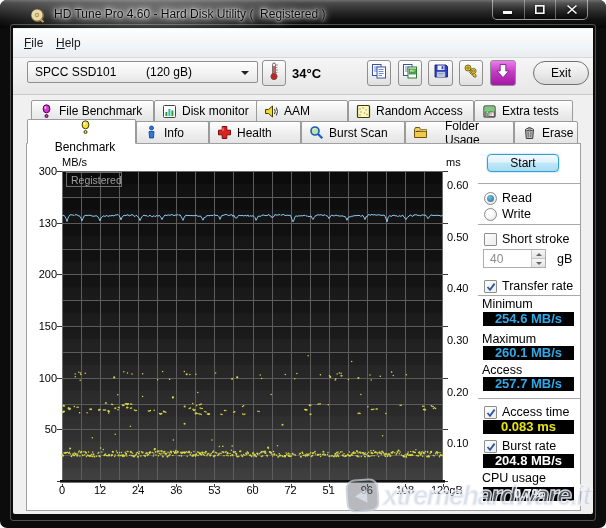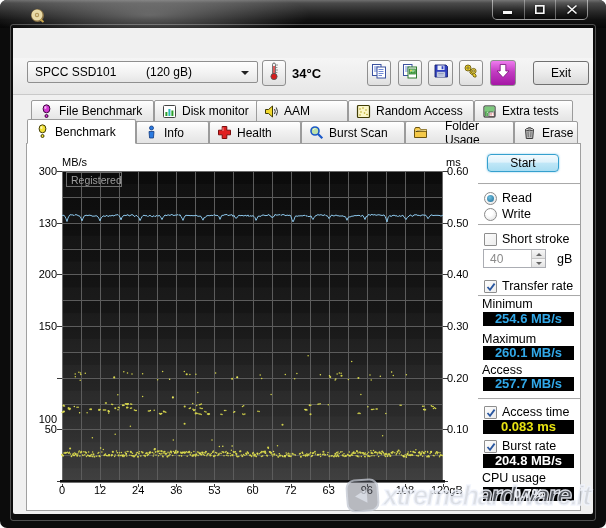--- a/index.html
+++ b/index.html
@@ -52,21 +52,21 @@
     border-left:4px solid transparent; border-right:4px solid transparent;
     border-top:4px solid #222; }
 
   .tool-btn { position:absolute; top:60px; height:26px; border:1px solid #8f8f8f;
     border-radius:3px; background:linear-gradient(#fdfdfd,#ececec 60%,#dfdfdf);
     display:flex; align-items:center; justify-content:center; }
   #update-button { background:linear-gradient(#ef7cef,#c23cc2 45%,#a517a5); }
   #temp-value { position:absolute; left:292px; top:66px; font-size:13px;
     font-weight:bold; color:#000; }
   #exit-button { position:absolute; left:533px; top:61px; width:56px; height:24px;
-    border:1px solid #707070; border-radius:3px;
+    border:1px solid #707070; border-radius:12px;
     background:linear-gradient(#f8f8f8,#ebebeb 50%,#d9d9d9);
     font-size:12px; color:#000; display:flex; align-items:center; justify-content:center; }
 
   
   .tab { position:absolute; display:flex; align-items:center; gap:5px;
     padding-left:7px; font-size:12px; color:#000;
     border:1px solid #9b9b9b; border-radius:2px 2px 0 0;
     background:linear-gradient(#ffffff,#f1f1f1 45%,#e4e4e4); }
   .tab.row1 { top:100px; height:22px; }
   .tab.row2 { top:121px; height:23px; }
@@ -75,21 +75,21 @@
   .tab .ticon { width:15px; height:15px; flex:0 0 15px; }
   .tab .ticon svg { display:block; }
 
   #page { position:absolute; left:26px; top:143px; width:555px; height:368px;
     background:#fff; border:1px solid #a0a0a0; z-index:2; }
 
   
   #chart-svg { position:absolute; left:56px; top:165px; z-index:3; }
   .ax-label { position:absolute; font-size:11px; color:#000; z-index:4; }
   .ax-left  { width:27px; left:30px; text-align:right; }
-  .ax-right { left:447px; }
+  .ax-right { left:447px;margin-top:14px; }
   .ax-x     { width:30px; top:484px; text-align:center; }
   #registered-box { position:absolute; left:66px; top:172px; width:56px; height:15px;
     border:1px solid #6e6e6e; color:#9d9d9d; font-size:10.5px; padding-left:4px;
     line-height:14px; z-index:5; }
 
   
   #start-button { position:absolute; left:487px; top:154px; width:72px; height:18px;
     border:1px solid #35a0ce; border-radius:4px; z-index:4;
     background:linear-gradient(#f2fafe,#dff2fb 45%,#c0e7f7 50%,#a9ddf2);
     box-shadow:0 0 2px rgba(60,170,220,0.7);
@@ -146,20 +146,21 @@
   <div id="titlebar">
     <div class="glow"></div>
   </div>
   <div id="title-icon"><svg width="15" height="15" viewBox="0 0 15 15">
         <circle cx="7.5" cy="7.5" r="6.5" fill="#8a7344"></circle>
         <circle cx="7" cy="7" r="5.5" fill="#e9dba8"></circle>
         <circle cx="7" cy="7" r="2.2" fill="#b49a5c"></circle>
         <circle cx="7" cy="7" r="0.9" fill="#efe6c0"></circle>
         <path d="M10.5 11.5 l3 2.5" stroke="#caa84f" stroke-width="2"></path>
       </svg></div>
+  <div id="title-text">HD Tune Pro 4.60 - Hard Disk Utility (  Registered )</div>
   <div id="win-buttons">
       <div class="win-btn">
         <span>
           <svg width="10" height="9" viewBox="0 0 10 9">
             <rect x="0" y="6" width="9" height="3" fill="#f8f8f8"></rect>
           </svg>
         </span>
       </div>
       <div class="win-btn">
         <span>
@@ -173,20 +174,24 @@
           <svg width="10" height="9" viewBox="0 0 10 9">
             <path d="M1 0 L5 3.4 L9 0 L10 1 L6 4.5 L10 8 L9 9 L5 5.6 L1 9 L0 8 L4 4.5 L0 1 Z" fill="#f8f8f8"></path>
           </svg>
         </span>
       </div>
     </div>
   <div id="frame-inner"></div>
 
   <div id="client"></div>
 
+  <div id="menubar">
+      <div class="menu-item" style="left: 11px;"><u>F</u>ile</div>
+      <div class="menu-item" style="left: 43px;"><u>H</u>elp</div>
+    </div>
 
   <div id="toolbar"></div>
   <div id="drive-select">
     <span id="drive-model">SPCC SSD101</span>
     <span id="drive-capacity">(120 gB)</span>
     <span id="drive-arrow"></span>
   </div>
   <div class="tool-btn" id="temp-button" style="left:262px; width:24px;">
     <span class="ticon"><svg width="14" height="20" viewBox="0 0 14 20">
           <rect x="5.6" y="2" width="2.8" height="12" rx="1.4" fill="#fff" stroke="#555" stroke-width="0.9"></rect>
@@ -312,21 +317,21 @@
               <circle cx="8.2" cy="11.9" r="0.45"></circle>
               <circle cx="9.7" cy="11.9" r="0.45"></circle>
               <circle cx="11.2" cy="11.9" r="0.45"></circle>
             </g>
           </svg>
         </span>
         <span>Extra tests</span>
       </div>
     </div>
   <div id="tabs-row2">
-      <div class="tab active" style="left: 27px; width: 109px;">
+      <div class="tab active" style="left: 27px; width: 109px; flex-direction: column;">
         <span class="ticon">
           <svg width="15" height="15" viewBox="0 0 15 15">
             <ellipse cx="7.5" cy="4.8" rx="3.4" ry="4" fill="#f2e136" stroke="#403c06" stroke-width="1"></ellipse>
             <ellipse cx="6.4" cy="3.4" rx="1.1" ry="1.5" fill="#fbf6b0"></ellipse>
             <circle cx="7.5" cy="12" r="1.5" fill="#f2e136" stroke="#403c06" stroke-width="1"></circle>
           </svg>
         </span>
         <span>Benchmark</span>
       </div>
       <div class="tab row2" style="left: 136px; width: 73px;">
@@ -1236,32 +1241,32 @@
       <div class="ax-label" style="left:62px; top:156px;">MB/s</div>
       <div class="ax-label" style="left:446px; top:156px;">ms</div>
       <div class="ax-label ax-left" style="top:165.0px;">300</div>
       <div class="ax-label ax-right" style="top:165.0px;">0.60</div>
       <div class="ax-label ax-left" style="top:216.7px;">130</div>
       <div class="ax-label ax-right" style="top:216.7px;">0.50</div>
       <div class="ax-label ax-left" style="top:268.3px;">200</div>
       <div class="ax-label ax-right" style="top:268.3px;">0.40</div>
       <div class="ax-label ax-left" style="top:320.0px;">150</div>
       <div class="ax-label ax-right" style="top:320.0px;">0.30</div>
-      <div class="ax-label ax-left" style="top:371.7px;margin-top:41px;">100</div>
+      <div class="ax-label ax-left" style="top:371.7px;">100</div>
       <div class="ax-label ax-right" style="top:371.7px;">0.20</div>
       <div class="ax-label ax-left" style="top:423.3px;">50</div>
       <div class="ax-label ax-right" style="top:423.3px;">0.10</div>
       <div class="ax-label ax-x" style="left:47.0px;">0</div>
       <div class="ax-label ax-x" style="left:85.1px;">12</div>
       <div class="ax-label ax-x" style="left:123.2px;">24</div>
       <div class="ax-label ax-x" style="left:161.3px;">36</div>
       <div class="ax-label ax-x" style="left:199.4px;">53</div>
       <div class="ax-label ax-x" style="left:237.5px;">60</div>
       <div class="ax-label ax-x" style="left:275.6px;">72</div>
-      <div class="ax-label ax-x" style="left:313.7px;">63</div>
+      <div class="ax-label ax-x" style="left:313.7px;">51</div>
       <div class="ax-label ax-x" style="left:351.8px;">96</div>
       <div class="ax-label ax-x" style="left:389.9px;">108</div>
       <div class="ax-label" style="left:431px; top:484px;">120gB</div>
     </div>
   <div id="registered-box">Registered</div>
 
   <div id="start-button">
     <span>Start</span>
   </div>
   <div id="right-panel">

